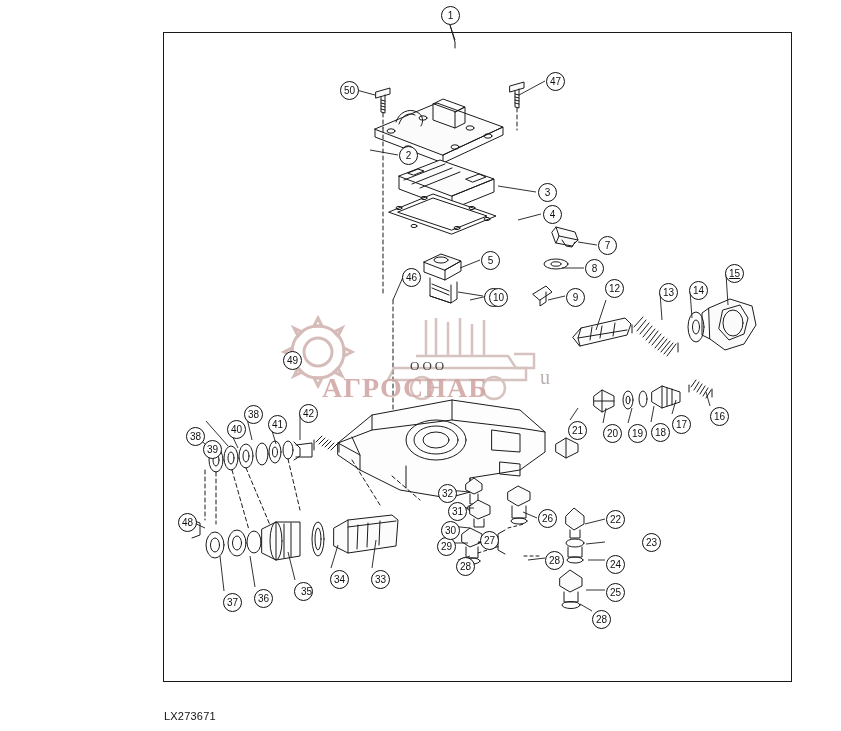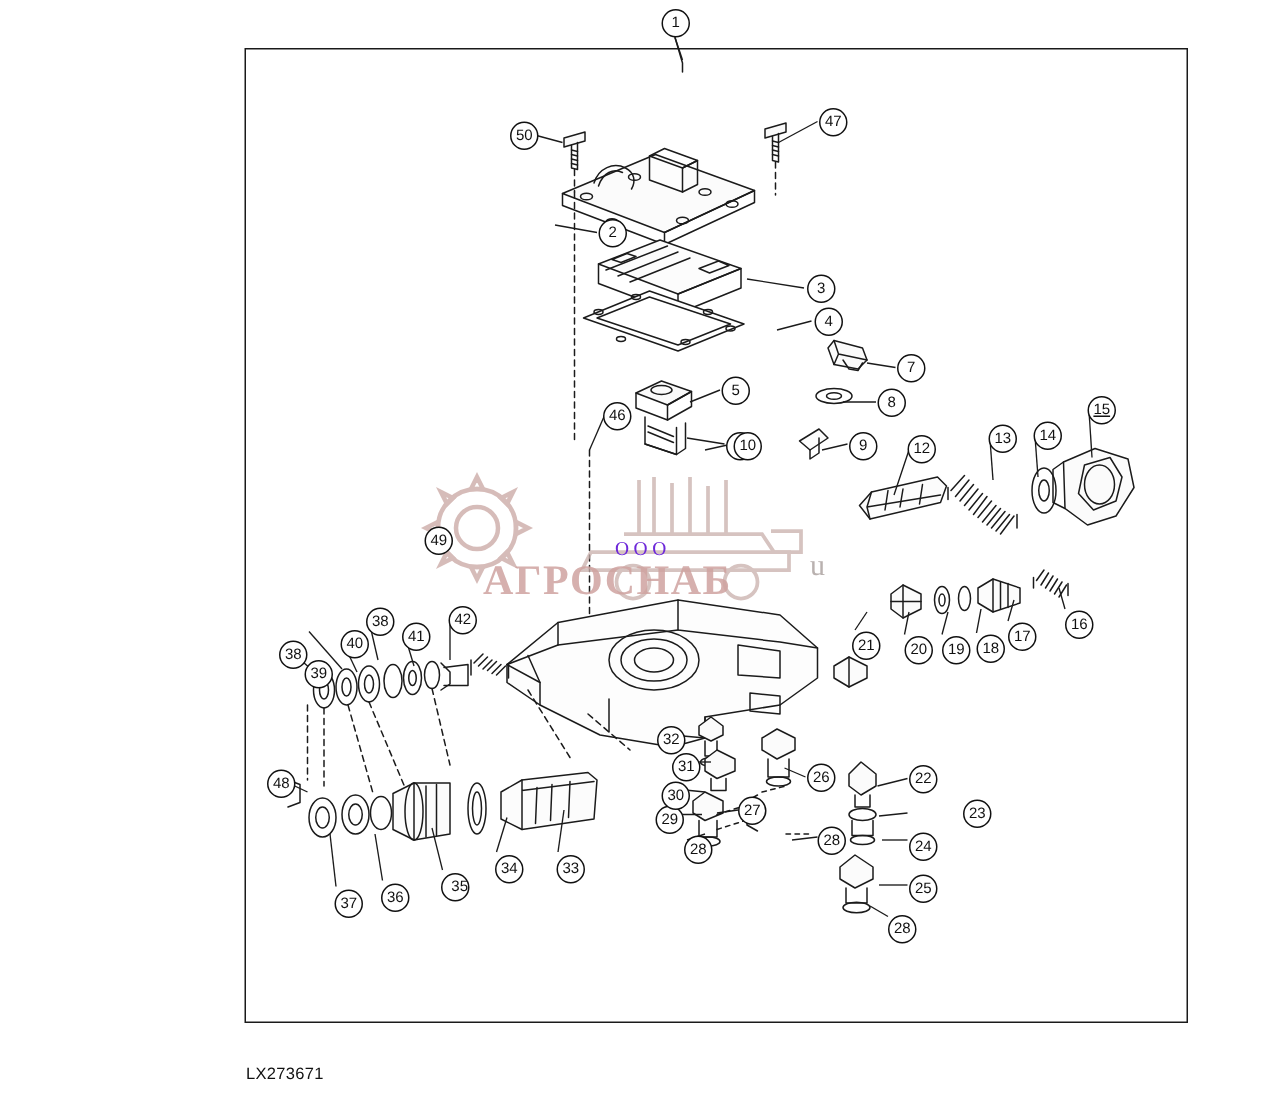--- a/index.html
+++ b/index.html
@@ -11,21 +11,21 @@
     background:#fff;color:#111;font-size:10px;line-height:17px;text-align:center;
     box-sizing:border-box;
   }
   .partcode{position:absolute;font-size:11px;color:#111;letter-spacing:.2px;}
   svg{position:absolute;left:0;top:0;}
   .wm{position:absolute;pointer-events:none;}
   .wm-text{
     font-family:"Liberation Serif",serif;font-weight:bold;font-size:28px;color:#cfa3a0;
     letter-spacing:1px;opacity:.85;
   }
-  .wm-sub{font-family:"Liberation Serif",serif;font-size:13px;color:#6d28d9;letter-spacing:3px;}
+  .wm-sub{font-family:"Liberation Serif",serif;font-size:13px;color:#404040;letter-spacing:3px;}
 </style>
 </head>
 <body>
 
 <div id="stage">
 
   <div class="frame" style="left:163px;top:32px;width:627px;height:648px;"></div>
 
   <svg width="841" height="731">
     <g fill="none" stroke="#1b1b1b" stroke-width="1" stroke-linejoin="round" stroke-linecap="round">
@@ -326,36 +326,36 @@
       <div class="callout" style="left: 441px; top: 6px;">1</div>
       <div class="callout" style="left: 399px; top: 146px;">2</div>
       <div class="callout" style="left: 538px; top: 183px;">3</div>
       <div class="callout" style="left: 543px; top: 205px;">4</div>
       <div class="callout" style="left: 481px; top: 251px;">5</div>
       <div class="callout" style="left: 484px; top: 288px;">6</div>
       <div class="callout" style="left: 598px; top: 236px;">7</div>
       <div class="callout" style="left: 585px; top: 259px;">8</div>
       <div class="callout" style="left: 566px; top: 288px;">9</div>
       <div class="callout" style="left: 489px; top: 288px;">10</div>
-      <div class="callout" style="left: 605px; top: 290px;">12</div>
+      <div class="callout" style="left: 605px; top: 279px;">12</div>
       <div class="callout" style="left: 659px; top: 283px;">13</div>
       <div class="callout" style="left: 689px; top: 281px;">14</div>
       <div class="callout" style="left: 725px; top: 264px; text-decoration: underline;">15</div>
       <div class="callout" style="left: 710px; top: 407px;">16</div>
       <div class="callout" style="left: 672px; top: 415px;">17</div>
       <div class="callout" style="left: 651px; top: 423px;">18</div>
       <div class="callout" style="left: 628px; top: 424px;">19</div>
       <div class="callout" style="left: 603px; top: 424px;">20</div>
       <div class="callout" style="left: 568px; top: 421px;">21</div>
       <div class="callout" style="left: 606px; top: 510px;">22</div>
       <div class="callout" style="left: 642px; top: 533px;">23</div>
       <div class="callout" style="left: 606px; top: 555px;">24</div>
       <div class="callout" style="left: 606px; top: 583px;">25</div>
       <div class="callout" style="left: 538px; top: 509px;">26</div>
-      <div class="callout" style="left: 492px; top: 531px;">27</div>
+      <div class="callout" style="left: 480px; top: 531px;">27</div>
       <div class="callout" style="left: 545px; top: 551px;">28</div>
       <div class="callout" style="left: 592px; top: 610px;">28</div>
       <div class="callout" style="left: 456px; top: 557px;">28</div>
       <div class="callout" style="left: 437px; top: 537px;">29</div>
       <div class="callout" style="left: 441px; top: 521px;">30</div>
       <div class="callout" style="left: 448px; top: 502px;">31</div>
       <div class="callout" style="left: 438px; top: 484px;">32</div>
       <div class="callout" style="left: 371px; top: 570px;">33</div>
       <div class="callout" style="left: 330px; top: 570px; text-align: center;">34</div>
       <div class="callout" style="left: 294px; top: 582px; text-align: right;">35</div>

